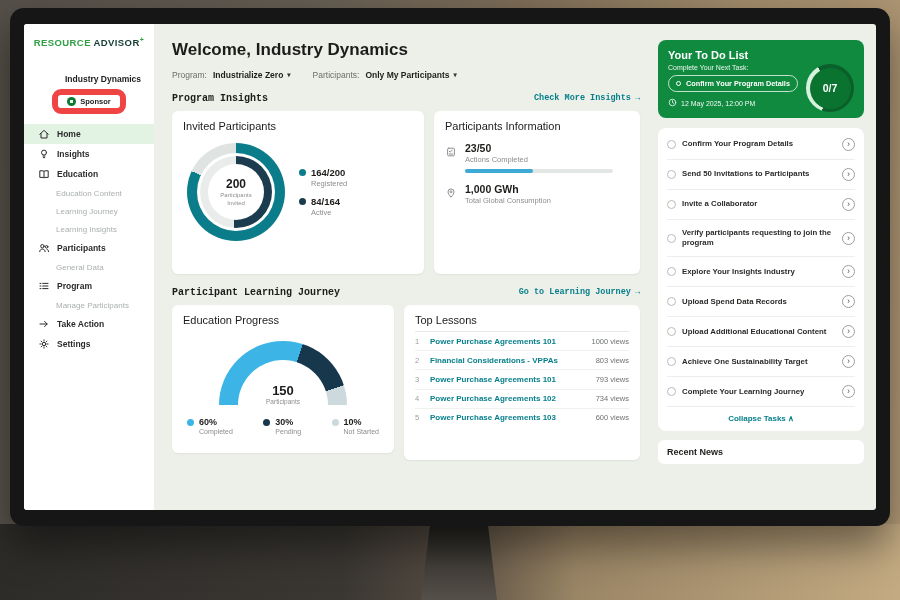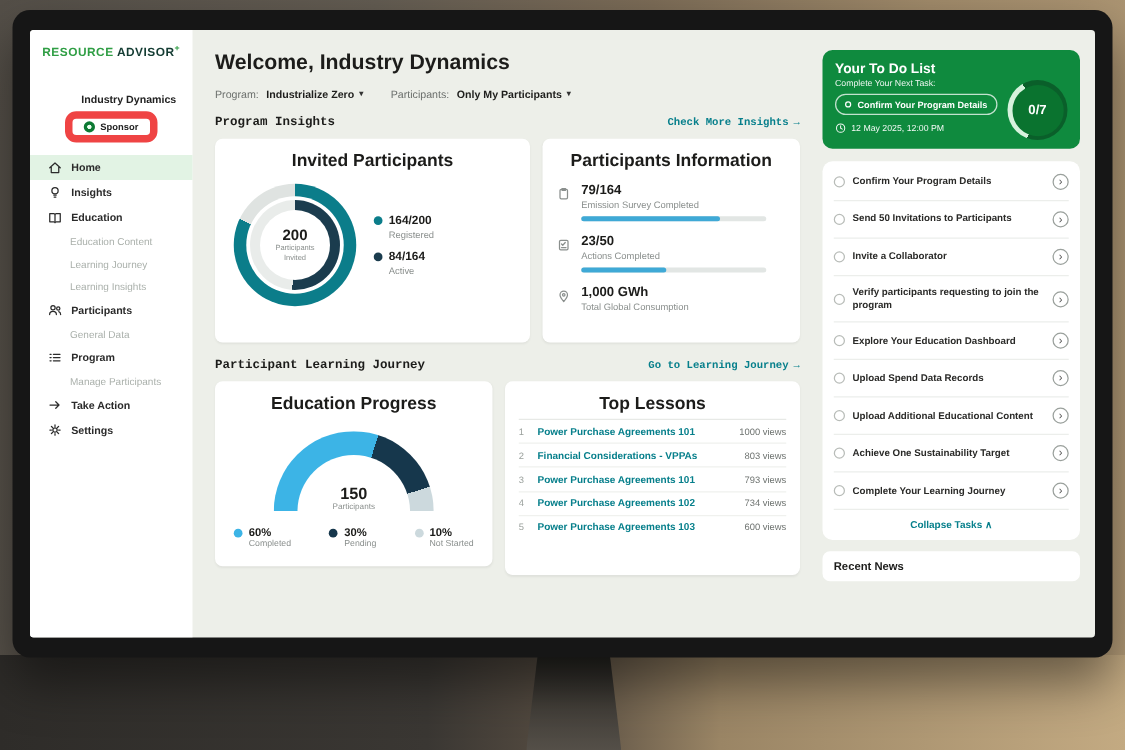--- a/index.html
+++ b/index.html
@@ -52,21 +52,21 @@
   .filters { display:flex; align-items:center; gap:6px; margin-top:10px; font-size:8.5px; color:#6b6f6c; }
   .filter-value { display:flex; align-items:center; gap:4px; margin-right:16px;
     font-weight:bold; color:#1e1e1c; cursor:pointer; }
   .chev { font-size:6.5px; color:#333; }
   .section-head { display:flex; justify-content:space-between; align-items:flex-start; margin:13px 0 7px;font-family:Liberation Mono, monospace; }
   .section-title { font-size:10px; font-weight:bold; color:#1c1c1a; }
   .section-link { display:flex; align-items:center; gap:4px; font-size:8.5px; font-weight:bold;
     color:var(--teal-link,#067f8b); cursor:pointer; }
   .cards-row { display:flex; gap:10px; }
   .card { background:#fff; border-radius:6px; box-shadow:0 1px 2px rgba(0,0,0,.06); padding:9px 11px; }
-  .card-title { font-size:14px; font-weight:bold; color:#1c1c1a;text-align:center; }
+  .card-title { font-size:11px; font-weight:normal; color:#1c1c1a; }
 
   .card.invited { width:252px; height:163px; }
   .donut-wrap { display:flex; align-items:center; gap:14px; margin-top:11px; padding-left:4px; }
   .donut { width:98px; height:98px; border-radius:50%; position:relative; flex:none;
     background:conic-gradient(var(--donut-teal,#0b7d8a) 0 calc(var(--p1,82)*1%), #dfe3e1 0); }
   .donut-hole1 { position:absolute; inset:10px; border-radius:50%; background:#fff; }
   .donut-ring2 { position:absolute; inset:3px; border-radius:50%;
     background:conic-gradient(var(--donut-navy,#1b3c4e) 0 calc(var(--p2,51)*1%), #e9ece a0) ;
     background:conic-gradient(var(--donut-navy,#1b3c4e) 0 calc(var(--p2,51)*1%), #e9ecea 0); }
   .donut-hole2 { position:absolute; inset:8px; border-radius:50%; background:#fff;
@@ -294,35 +294,20 @@
                 </div>
                 <div class="legend-sub">Active</div>
               </div>
             </div>
           </div>
         </div>
 
         <div class="card info">
           <div class="card-title">Participants Information</div>
 
-          <div class="stat">
-            <span class="stat-icon">
-              <svg width="12" height="12" viewBox="0 0 12 12" fill="none" stroke="#8a8f8d" stroke-width="1" stroke-linejoin="round">
-                  <rect x="3" y="2.4" width="6" height="7.6" rx="1"></rect>
-                  <path d="M4.6 1.8h2.8v1.4H4.6z"></path>
-                </svg>
-            </span>
-            <div>
-              <div class="stat-value">79/164</div>
-              <div class="stat-label">Emission Survey Completed</div>
-              <div class="bar">
-                <div class="bar-fill" style="--pct: 75;"></div>
-              </div>
-            </div>
-          </div>
 
           <div class="stat">
             <span class="stat-icon">
               <svg width="12" height="12" viewBox="0 0 12 12" fill="none" stroke="#8a8f8d" stroke-width="1" stroke-linecap="round" stroke-linejoin="round">
                   <rect x="2.6" y="2.2" width="6.8" height="7.6" rx="1"></rect>
                   <path d="M4.2 5.2l1 1 2-2.2"></path>
                   <path d="M4.2 8h3.6"></path>
                 </svg>
             </span>
             <div>
@@ -463,21 +448,21 @@
           <span class="task-label">Invite a Collaborator</span>
           <span class="task-chev">›</span>
         </div>
         <div class="task">
           <span class="task-check"></span>
           <span class="task-label">Verify participants requesting to join the program</span>
           <span class="task-chev">›</span>
         </div>
         <div class="task">
           <span class="task-check"></span>
-          <span class="task-label">Explore Your Education Dashboard</span>
+          <span class="task-label">Explore Your Insights Industry</span>
           <span class="task-chev">›</span>
         </div>
         <div class="task">
           <span class="task-check"></span>
           <span class="task-label">Upload Spend Data Records</span>
           <span class="task-chev">›</span>
         </div>
         <div class="task">
           <span class="task-check"></span>
           <span class="task-label">Upload Additional Educational Content</span>

